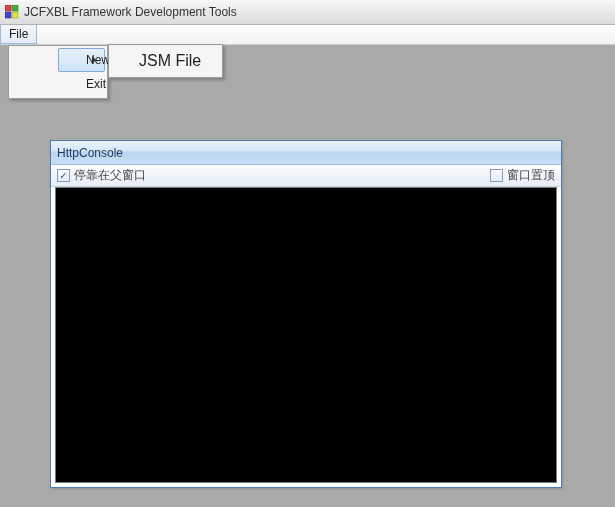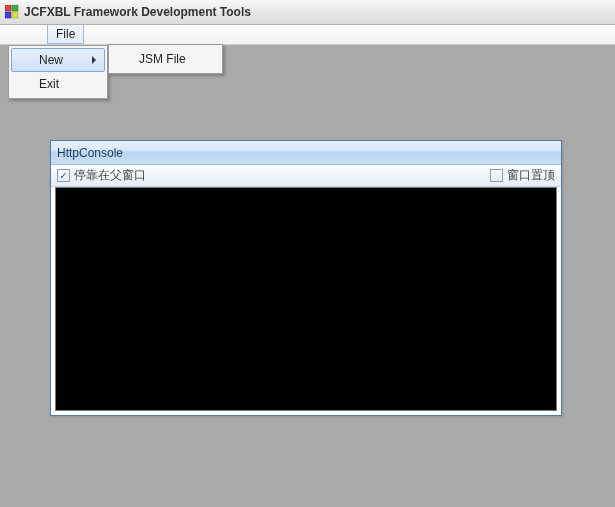--- a/index.html
+++ b/index.html
@@ -7,38 +7,36 @@
     
     .titlebar {
       height: 25px;
       background: linear-gradient(to bottom, #f8f8f8 0%, #e8e8e8 50%, #dcdcdc 100%);
       border-bottom: 1px solid #b0b0b0;
       display: flex;
       align-items: center;
       padding-left: 4px;
       font-size: 12px;
       color: #333;
-      font-weight: bold;
     }
     .titlebar-icon {
       width: 16px; height: 16px;
       margin-right: 4px;
       display: inline-flex;
       align-items: center;
       justify-content: center;
     }
     
     .menubar {
       height: 20px;
       background: linear-gradient(to bottom, #fdfdfd, #f2f2f2);
       border-bottom: 1px solid #d0d0d0;
       display: flex;
       align-items: stretch;
       font-size: 12px;
-      padding-left: 47px;
     }
     .menubar-item {
       padding: 0 8px;
       display: flex;
       align-items: center;
       cursor: pointer;
       background: linear-gradient(to bottom, #f3f6fb, #e3ecf7);
       border: 1px solid #9cb8dc;
       border-top: none;
       color: #222;
@@ -53,20 +51,21 @@
       border: 1px solid #9b9b9b;
       box-shadow: 2px 2px 3px rgba(0,0,0,0.25);
       font-size: 12px;
       padding: 2px;
     }
     .dropdown-item {
       padding: 5px 10px 5px 28px;
       position: relative;
       cursor: pointer;
       color: #222;
+      margin-left: 47px;
     }
     .dropdown-item.highlighted {
       background: linear-gradient(to bottom, #e8f0fb, #cfe3f7);
       border: 1px solid #7fa9db;
       border-radius: 2px;
       padding: 4px 9px 4px 27px;
     }
     .dropdown-arrow {
       position: absolute;
       right: 8px;
@@ -79,21 +78,21 @@
     }
     
     .submenu {
       position: absolute;
       top: 44px;
       left: 108px;
       width: 115px;
       background: #f5f5f5;
       border: 1px solid #9b9b9b;
       box-shadow: 2px 2px 3px rgba(0,0,0,0.25);
-      font-size: 12px;
+      font-size: 16px;
       padding: 2px;
     }
     .submenu-item {
       padding: 5px 10px 5px 28px;
       cursor: pointer;
       color: #222;
     }
     
     .client-area {
       position: absolute;
@@ -102,21 +101,21 @@
       right: 0;
       bottom: 0;
       background: #a9a9a9;
     }
     
     .child-window {
       position: absolute;
       top: 95px;
       left: 50px;
       width: 512px;
-      height: 276px;
+      height: 348px;
       border: 1px solid #4e7bb5;
       background: #fff;
       box-shadow: 1px 1px 2px rgba(0,0,0,0.15);
     }
     .child-titlebar {
       height: 24px;
       background: linear-gradient(to bottom, #eaf2fc 0%, #d6e6f8 45%, #bcd5f0 46%, #c9ddf4 100%);
       border-bottom: 1px solid #9fbde0;
       display: flex;
       align-items: center;

